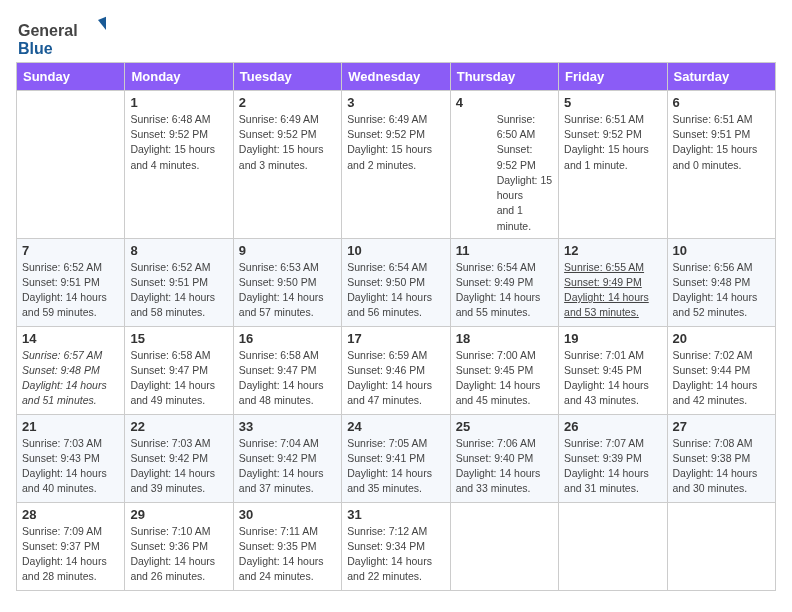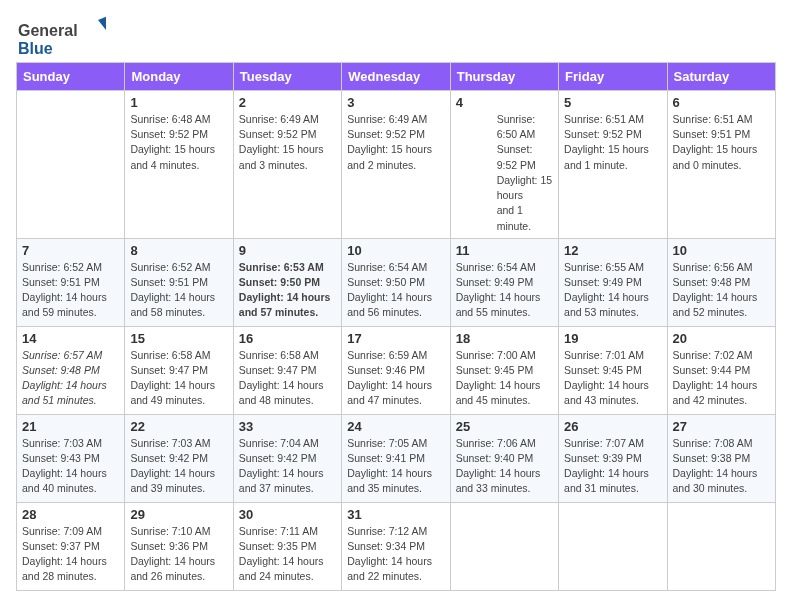--- a/index.html
+++ b/index.html
@@ -159,42 +159,42 @@
         </td>
         <td>
           <span class="day-number">8</span>
           <div class="day-info" style="white-space: pre-line;">Sunrise: 6:52 AM
 Sunset: 9:51 PM
 Daylight: 14 hours
 and 58 minutes.</div>
         </td>
         <td>
           <span class="day-number">9</span>
-          <div class="day-info" style="white-space: pre-line; font-weight: bold;">Sunrise: 6:53 AM
+          <div class="day-info" style="white-space: pre-line;">Sunrise: 6:53 AM
 Sunset: 9:50 PM
 Daylight: 14 hours
 and 57 minutes.</div>
         </td>
         <td>
           <span class="day-number">10</span>
           <div class="day-info" style="white-space: pre-line;">Sunrise: 6:54 AM
 Sunset: 9:50 PM
 Daylight: 14 hours
 and 56 minutes.</div>
         </td>
         <td>
           <span class="day-number">11</span>
           <div class="day-info" style="white-space: pre-line;">Sunrise: 6:54 AM
 Sunset: 9:49 PM
 Daylight: 14 hours
 and 55 minutes.</div>
         </td>
         <td>
           <span class="day-number">12</span>
-          <div class="day-info" style="white-space: pre-line;">Sunrise: 6:55 AM
+          <div class="day-info" style="white-space: pre-line; text-decoration: underline;">Sunrise: 6:55 AM
 Sunset: 9:49 PM
 Daylight: 14 hours
 and 53 minutes.</div>
         </td>
         <td>
           <span class="day-number">10</span>
           <div class="day-info" style="white-space: pre-line;">Sunrise: 6:56 AM
 Sunset: 9:48 PM
 Daylight: 14 hours
 and 52 minutes.</div>

